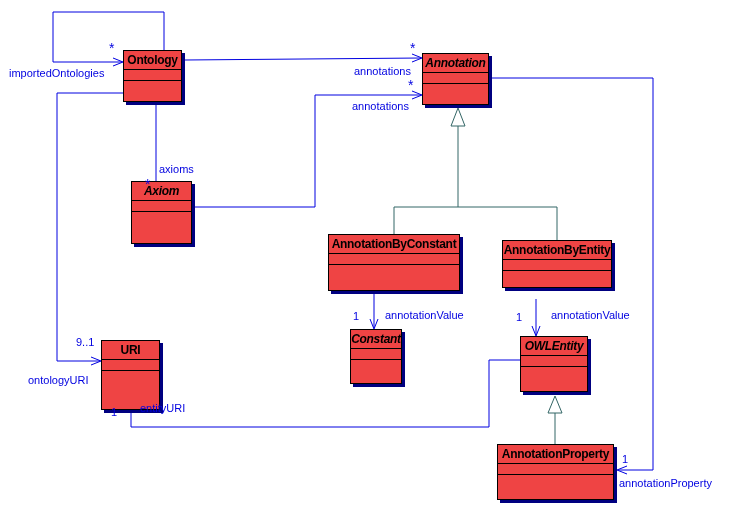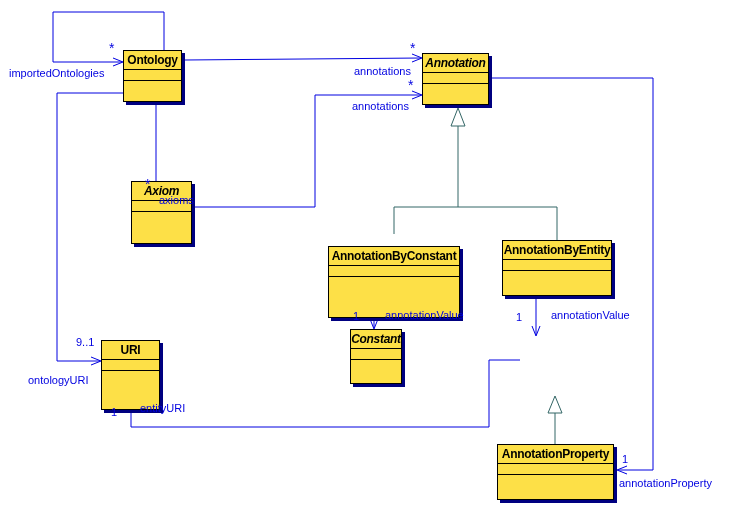--- a/index.html
+++ b/index.html
@@ -2,21 +2,21 @@
 <html><head>
 <meta charset="utf-8">
 <style>
   html,body{margin:0;padding:0;background:#ffffff;}
   .canvas{
     position:relative;width:733px;height:513px;background:#ffffff;
     font-family:"Liberation Sans",sans-serif;overflow:hidden;
   }
   svg.edges{position:absolute;left:0;top:0;width:733px;height:513px;}
   .uml-class{
-    position:absolute;background:#fde047;border:1px solid #000000;
+    position:absolute;background:#ef4444;border:1px solid #000000;
     box-shadow:3px 3px 0 0 #000080;box-sizing:border-box;
     display:flex;flex-direction:column;
   }
   .uml-class .title{
     height:18px;flex:0 0 18px;border-bottom:1px solid #000000;
     display:flex;align-items:center;justify-content:center;
     font-weight:bold;font-size:12px;letter-spacing:-0.3px;color:#000000;
     white-space:nowrap;overflow:hidden;
   }
   .uml-class.abstract .title{font-style:italic;text-align:right;}
@@ -98,38 +98,43 @@
     <div class="attrs"></div>
     <div class="ops"></div>
   </div>
 
   <div class="uml-class abstract" style="left:131px;top:181px;width:61px;height:63px">
     <div class="title">Axiom</div>
     <div class="attrs"></div>
     <div class="ops"></div>
   </div>
 
-  <div class="uml-class" style="left:328px;top:246px;width:132px;height:72px">
+  <div class="uml-class" style="left:328px;top:234px;width:132px;height:57px">
     <div class="title">AnnotationByConstant</div>
     <div class="attrs"></div>
     <div class="ops"></div>
   </div>
 
-  <div class="uml-class" style="left:502px;top:240px;width:110px;height:56px">
+  <div class="uml-class" style="left:502px;top:240px;width:110px;height:48px">
     <div class="title">AnnotationByEntity</div>
     <div class="attrs"></div>
     <div class="ops"></div>
   </div>
 
   <div class="uml-class abstract" style="left:350px;top:329px;width:52px;height:55px">
     <div class="title">Constant</div>
     <div class="attrs"></div>
     <div class="ops"></div>
   </div>
 
+  <div class="uml-class abstract" style="left:520px;top:336px;width:68px;height:56px">
+    <div class="title">OWLEntity</div>
+    <div class="attrs"></div>
+    <div class="ops"></div>
+  </div>
 
   <div class="uml-class" style="left:101px;top:340px;width:59px;height:70px">
     <div class="title">URI</div>
     <div class="attrs"></div>
     <div class="ops"></div>
   </div>
 
   <div class="uml-class" style="left:497px;top:444px;width:117px;height:56px">
     <div class="title">AnnotationProperty</div>
     <div class="attrs"></div>
@@ -142,20 +147,20 @@
   <div class="lbl star" style="left:145px;top:178px">*</div>
   <div class="lbl" style="left:76px;top:336px">9..1</div>
   <div class="lbl" style="left:111px;top:406px">1</div>
   <div class="lbl" style="left:353px;top:310px">1</div>
   <div class="lbl" style="left:516px;top:311px">1</div>
   <div class="lbl" style="left:622px;top:453px">1</div>
 
   <div class="lbl" style="left:9px;top:67px">importedOntologies</div>
   <div class="lbl" style="left:354px;top:65px">annotations</div>
   <div class="lbl" style="left:352px;top:100px">annotations</div>
-  <div class="lbl" style="left:159px;top:194px">axioms</div>
+  <div class="lbl" style="left:159px;top:163px">axioms</div>
   <div class="lbl" style="left:28px;top:374px">ontologyURI</div>
   <div class="lbl" style="left:140px;top:402px">entityURI</div>
   <div class="lbl" style="left:385px;top:309px">annotationValue</div>
   <div class="lbl" style="left:551px;top:309px">annotationValue</div>
   <div class="lbl" style="left:619px;top:477px">annotationProperty</div>
 
 </div>
 
 </body></html>

